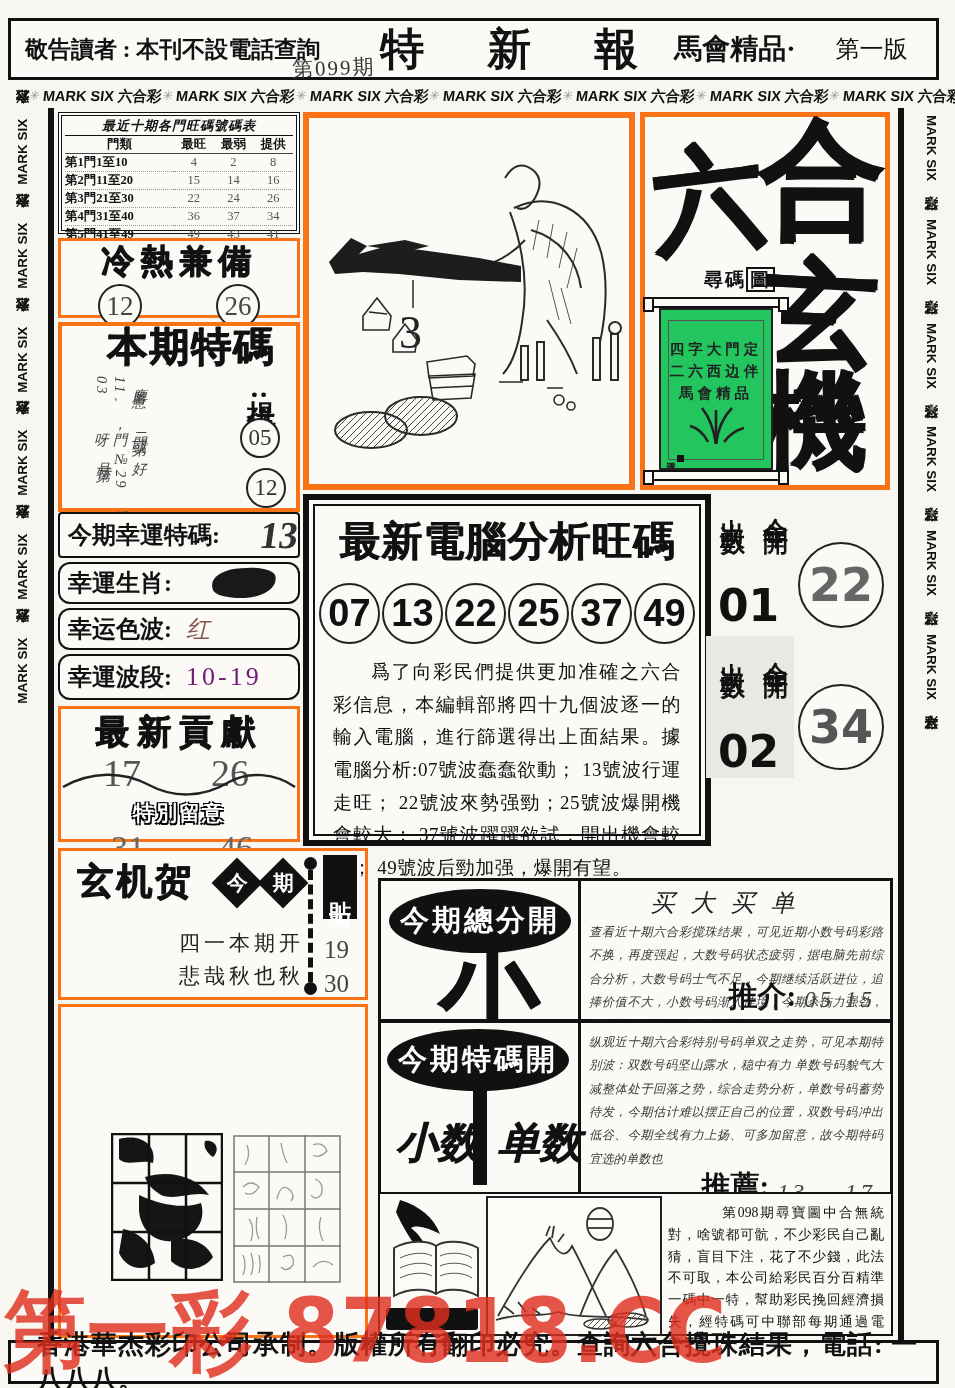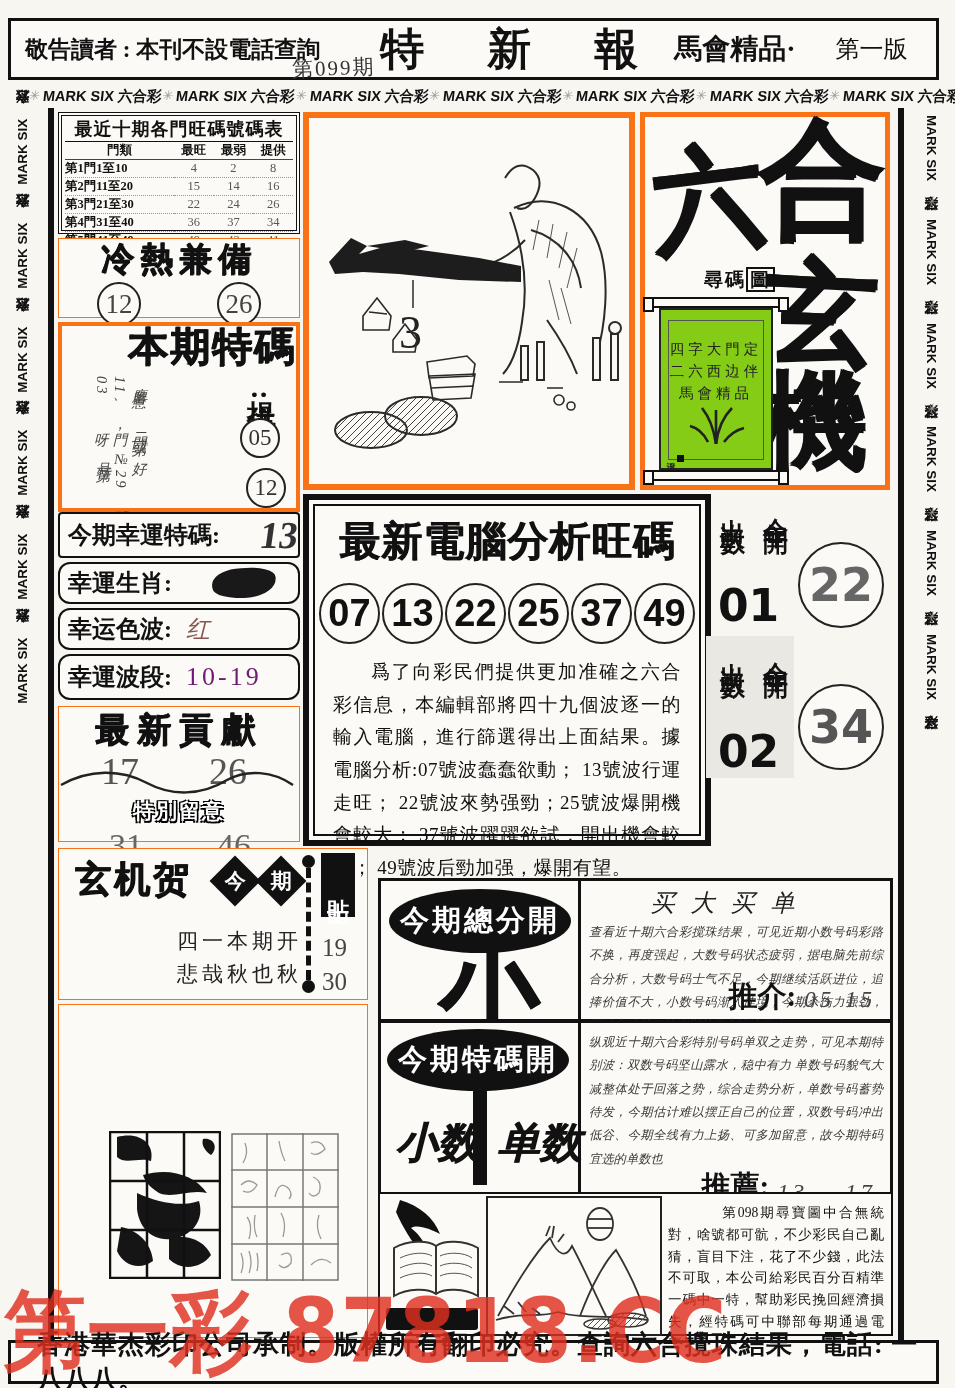--- a/index.html
+++ b/index.html
@@ -1,19 +1,19 @@
 <!DOCTYPE html>
 <html><head>
 <meta charset="utf-8">
 <style>
   html,body{margin:0;padding:0;background:#e8e7e2;}
   #page{position:relative;width:955px;height:1388px;background:#f7f6f1;overflow:hidden;
         font-family:"Liberation Serif","DejaVu Serif",serif;color:#111;}
   .abs{position:absolute;}
-  .box{border:1px solid #f97316;background:#fbfaf6;box-sizing:border-box;}
+  .box{border:3px solid #f97316;background:#fbfaf6;box-sizing:border-box;}
   .brush{font-weight:bold;text-shadow:1px 0 #111,0 1px #111;}
   .circle{border:2.5px solid #222;border-radius:50%;display:flex;align-items:center;justify-content:center;background:#fbfaf6;box-sizing:border-box;}
   
   #header-box{left:8px;top:18px;width:931px;height:62px;border:3px solid #111;display:flex;align-items:center;box-sizing:border-box;background:#fbfaf6;}
   #notice{font-size:23px;font-weight:bold;margin-left:14px;white-space:nowrap;}
   #paper-title{font-size:44px;font-weight:bold;letter-spacing:26px;margin-left:60px;white-space:nowrap;}
   #subtitle{font-size:28px;font-weight:bold;white-space:nowrap;margin-left:10px;}
   #edition{font-size:24px;margin-left:40px;white-space:nowrap;}
   #issue{left:292px;top:54px;font-size:21px;color:#333;transform:rotate(-2deg);letter-spacing:2px;}
   #badge-row{left:28px;top:84px;width:905px;height:24px;display:flex;justify-content:space-between;align-items:center;}
@@ -24,33 +24,33 @@
   .strip{top:108px;width:46px;height:1280px;display:flex;flex-direction:column;align-items:center;}
   #strip-left{left:0;}
   #strip-right{left:908px;}
   .strip .badge-v{writing-mode:vertical-rl;font-size:13.5px;font-weight:800;white-space:nowrap;margin:7px 0;
         font-family:"Liberation Sans","DejaVu Sans",sans-serif;}
   #strip-left .badge-v{transform:rotate(180deg);}
   .strip .sparkle{margin:2px 0;}
   .frame-bar{top:108px;width:6px;height:1232px;background:#111;}
   
   #hot-table{left:58px;top:112px;width:242px;height:122px;border:4px double #111;background:#fbfaf6;box-sizing:border-box;padding:1px 3px;}
-  #hot-table .ttl{font-size:18px;font-weight:bold;text-align:center;letter-spacing:1px;border-bottom:1px solid #111;}
+  #hot-table .ttl{font-size:13px;font-weight:bold;text-align:center;letter-spacing:1px;border-bottom:1px solid #111;font-style:italic;}
   #hot-table table{width:100%;border-collapse:collapse;font-size:12.5px;}
   #hot-table th{font-weight:bold;border-bottom:1px solid #444;padding:0;}
   #hot-table td{text-align:center;color:#555;border-bottom:1px dotted #999;padding:0;height:16px;}
   #hot-table td.lbl{color:#111;font-weight:bold;text-align:left;white-space:nowrap;}
   
   #coldhot{left:58px;top:238px;width:242px;height:80px;}
   #coldhot .ttl{font-size:33px;text-align:center;letter-spacing:6px;margin-top:-2px;}
   #coldhot .nums{display:flex;justify-content:space-around;margin-top:0px;}
   #coldhot .circle{width:44px;height:44px;font-size:27px;color:#444;}
   
   #speccode{left:58px;top:322px;width:242px;height:190px;border-width:4px;}
-  #speccode .ttl{font-size:40px;text-align:right;letter-spacing:2px;line-height:1.05;padding-left:24px;}
+  #speccode .ttl{font-size:40px;text-align:center;letter-spacing:2px;line-height:1.05;padding-left:24px;}
   #provide{right:14px;top:52px;font-size:29px;font-weight:bold;writing-mode:vertical-rl;letter-spacing:6px;}
   #hand-cols{left:10px;top:50px;height:130px;writing-mode:vertical-rl;display:flex;gap:9px;font-size:14.5px;color:#454545;font-style:italic;}
   #hand-cols span{writing-mode:vertical-rl;letter-spacing:3px;}
   #speccode .circle{position:absolute;width:40px;height:40px;font-size:23px;color:#333;}
   
   .lucky-row{left:58px;width:242px;height:42px;border:2.5px solid #111;border-radius:12px;background:#fbfaf6;
              display:flex;align-items:center;padding:0 8px;box-sizing:border-box;}
   .lucky-row .lbl{font-size:24px;font-weight:bold;white-space:nowrap;}
   .lucky-row .val{margin-left:14px;color:#333;}
   #lucky0{top:512px;border-radius:4px;height:46px;}
@@ -91,21 +91,21 @@
   #ch0{left:6px;top:26px;font-size:112px;transform:rotate(-7deg);}
   #ch1{left:114px;top:0px;font-size:126px;}
   #ch2{left:120px;top:140px;font-size:112px;transform:rotate(3deg);}
   #ch3{left:116px;top:252px;font-size:106px;}
   #seal{position:absolute;left:14px;top:150px;font-size:19px;font-weight:bold;letter-spacing:2px;margin-left:45px;}
   #seal b{border:2px solid #111;padding:0 2px;font-weight:bold;}
   #scroll{position:absolute;left:4px;top:180px;width:134px;height:186px;}
   .roller{height:7px;background:#fbfaf6;border:2px solid #111;border-radius:3px;position:relative;}
   .roller:before,.roller:after{content:"";position:absolute;top:-2px;width:7px;height:11px;border:2px solid #111;background:#fbfaf6;}
   .roller:before{left:-8px;} .roller:after{right:-8px;}
-  #scroll .body{margin:0 10px;height:158px;border:2px solid #222;background:#84cc16;position:relative;}
+  #scroll .body{margin:0 10px;height:158px;border:2px solid #222;background:#22c55e;position:relative;font-weight:bold;}
   #scroll .inner{position:absolute;left:7px;top:10px;right:7px;bottom:8px;border:1px solid #555;
       display:flex;flex-direction:column;align-items:center;justify-content:flex-start;padding-top:18px;}
   #scroll .line{font-size:14.5px;letter-spacing:4px;color:#222;line-height:1.5;white-space:nowrap;}
   #scroll .sign{position:absolute;left:3px;bottom:4px;writing-mode:vertical-rl;font-size:9px;color:#222;}
   #scroll .sign:before{content:"";display:block;width:7px;height:7px;background:#111;margin-bottom:2px;}
   
   #sketchbox{left:303px;top:112px;width:332px;height:378px;border-width:6px;}
   
   #computer{left:303px;top:494px;width:408px;height:352px;border:6px solid #111;background:#fbfaf6;box-sizing:border-box;}
   #computer .inner{position:absolute;left:4px;top:4px;right:4px;bottom:4px;border:2px solid #111;}

